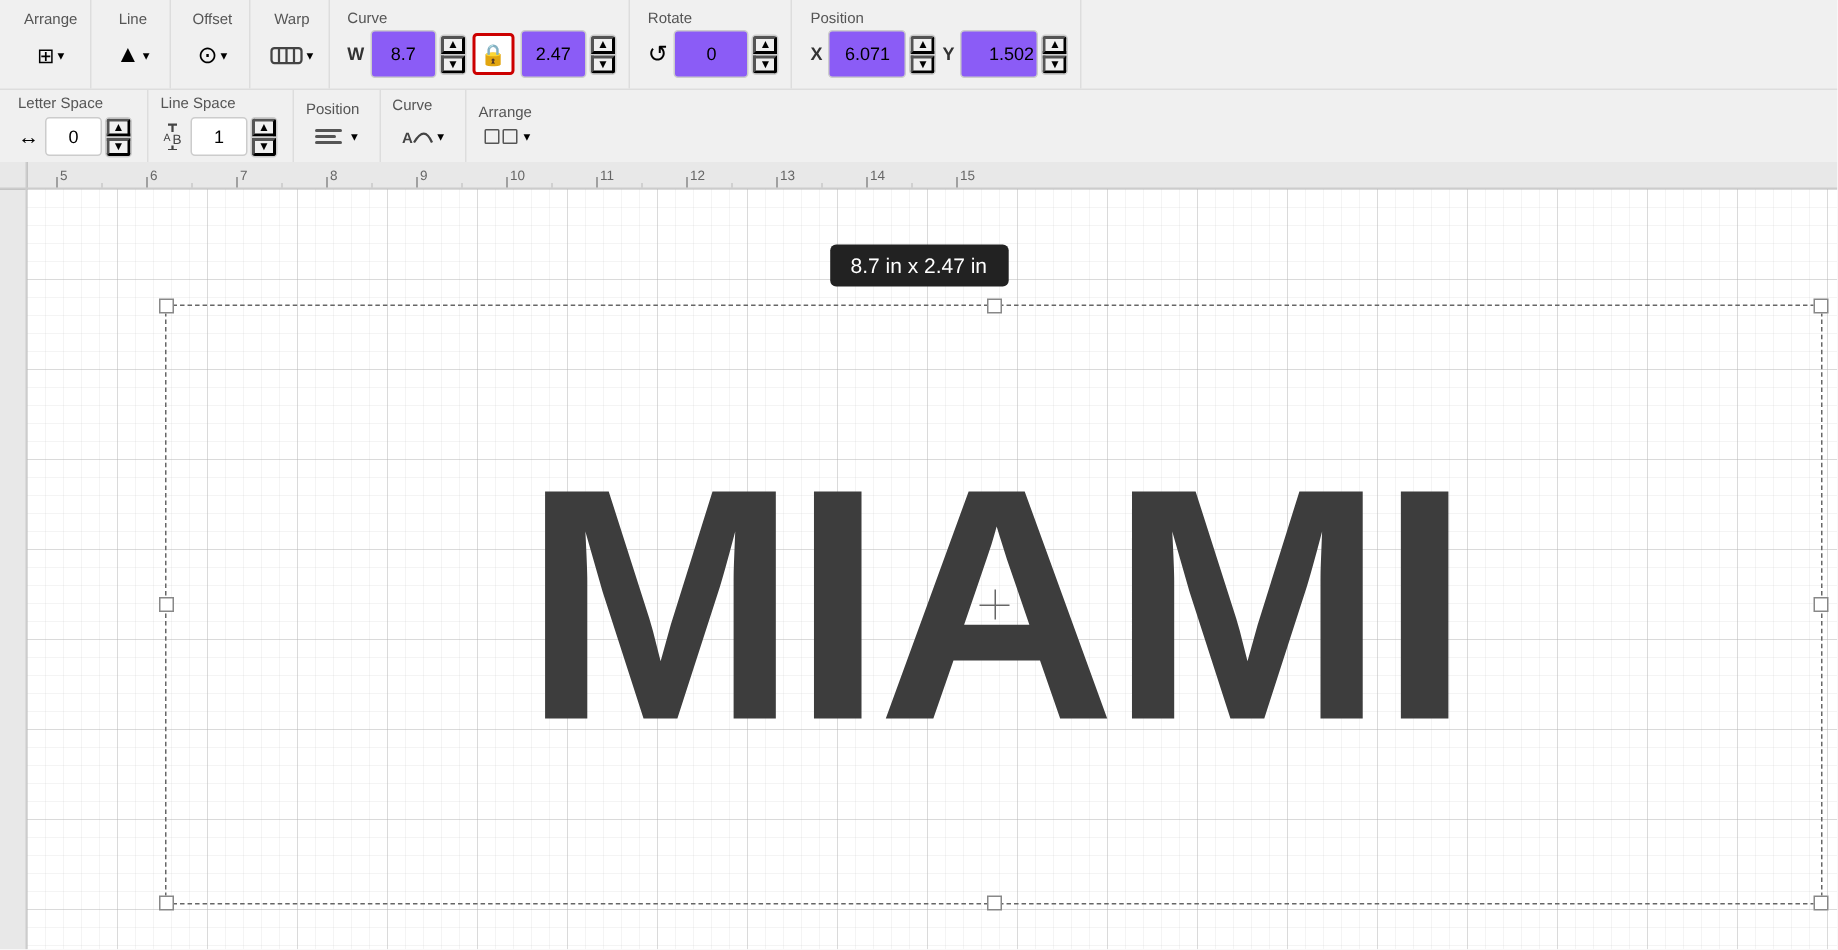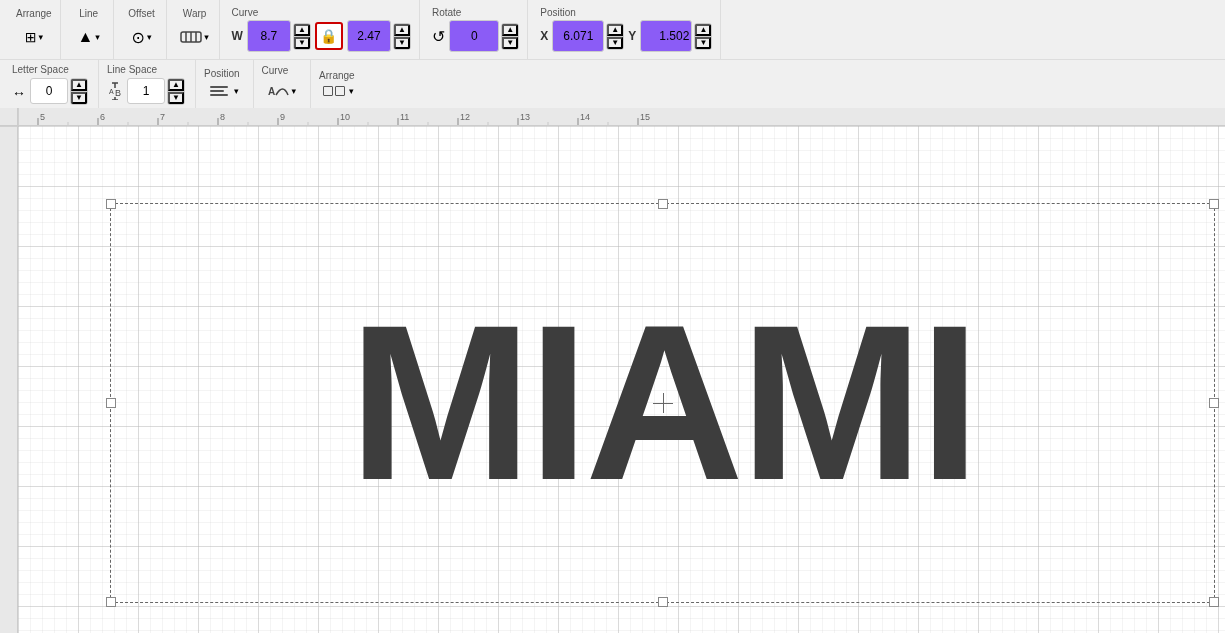--- a/index.html
+++ b/index.html
@@ -602,16 +602,19 @@
         <div class="handle handle-mr"></div>
       </div>
 
       <div class="miami-text">
         <span>MIAMI</span>
       </div>
 
       <div class="crosshair"></div>
     </div>
 
+    <div class="size-tooltip">
+      <span>8.7 in x 2.47 in</span>
+    </div>
 
   </div>
 
 </div>
 
 </body></html>

